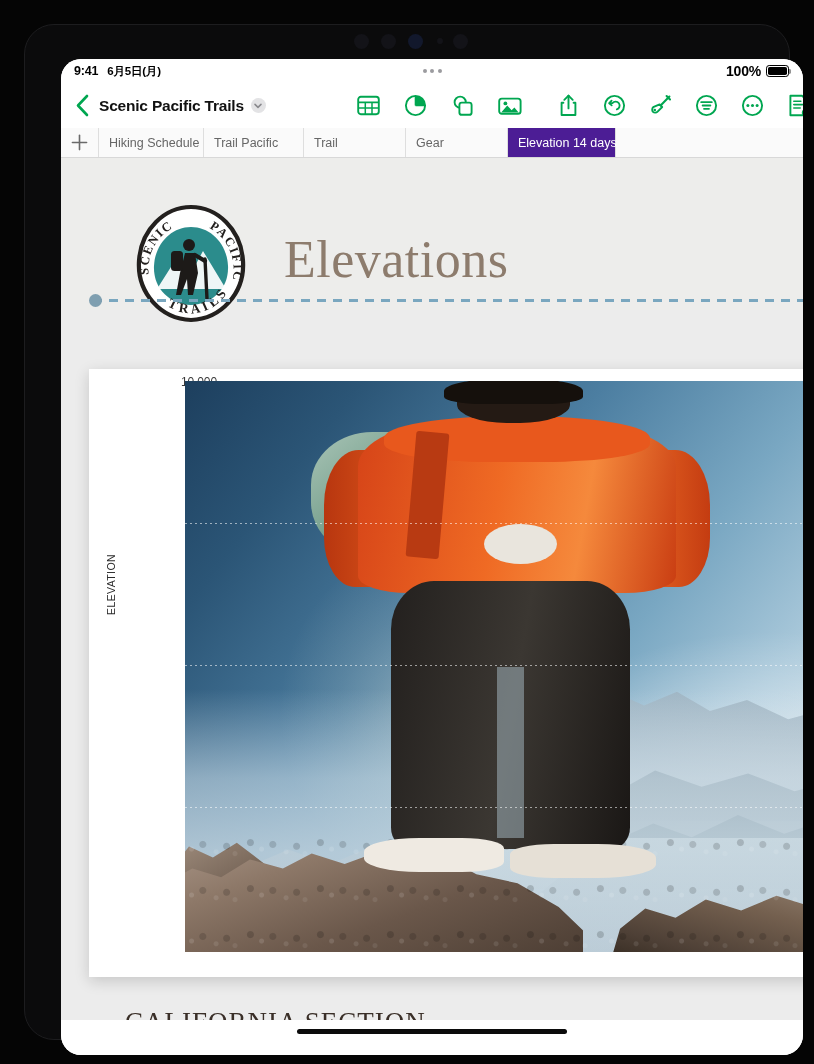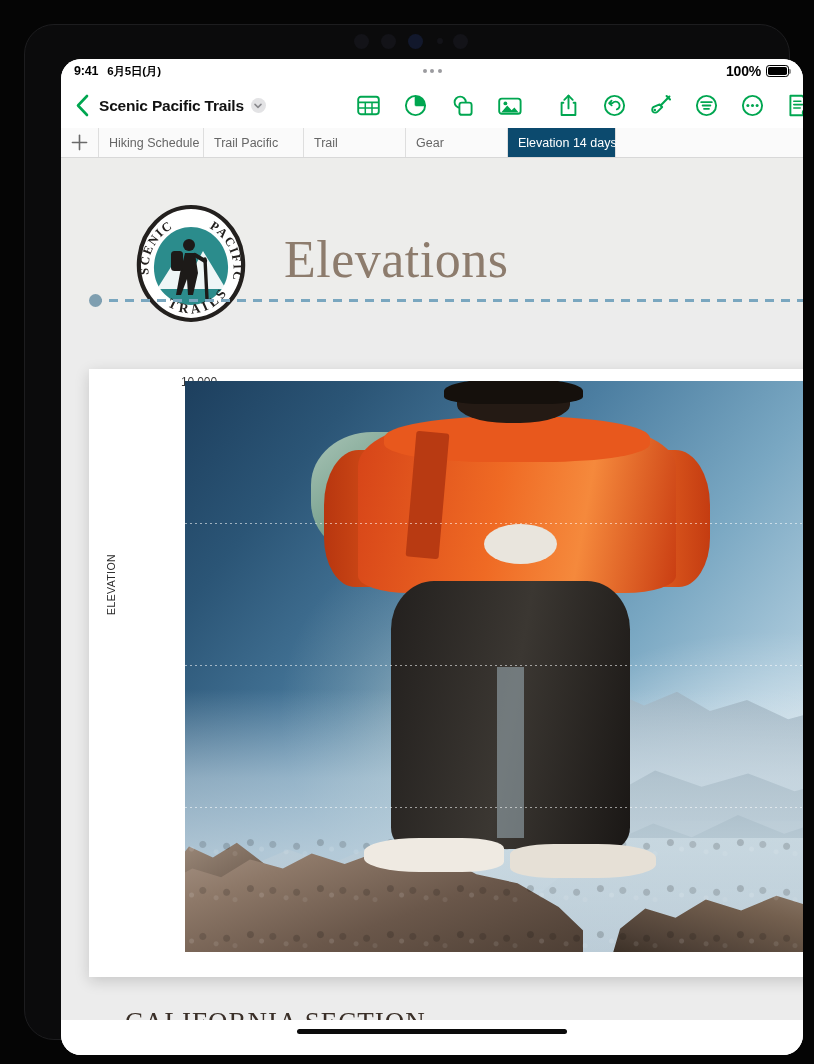--- a/index.html
+++ b/index.html
@@ -161,21 +161,21 @@
   }
   .sheet-tab {
     display: flex; align-items: center; 
     font-size: 12.5px; color: #666;
     border-right: 1px solid #dedede;
     cursor: pointer;
     white-space: nowrap;
     padding: 0 10px;
   }
   .sheet-tab.active {
-    background: #0c4a6e; color: #fff;
+    background: #4c1d95; color: #fff;
   }
 
   
   #canvas {
     position: absolute;
     left: 0; top: 99px;
     width: 742px; height: 862px;
     background: #ececec;
     overflow: hidden;
   }

